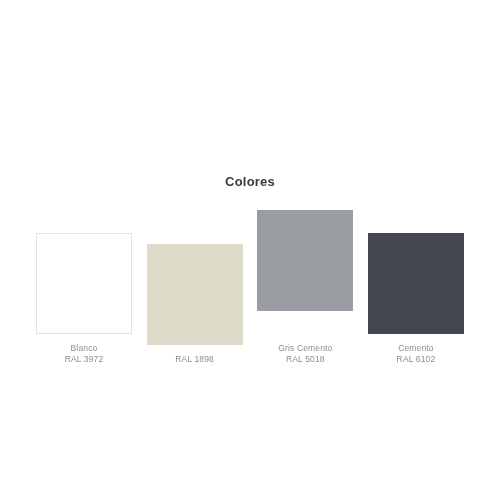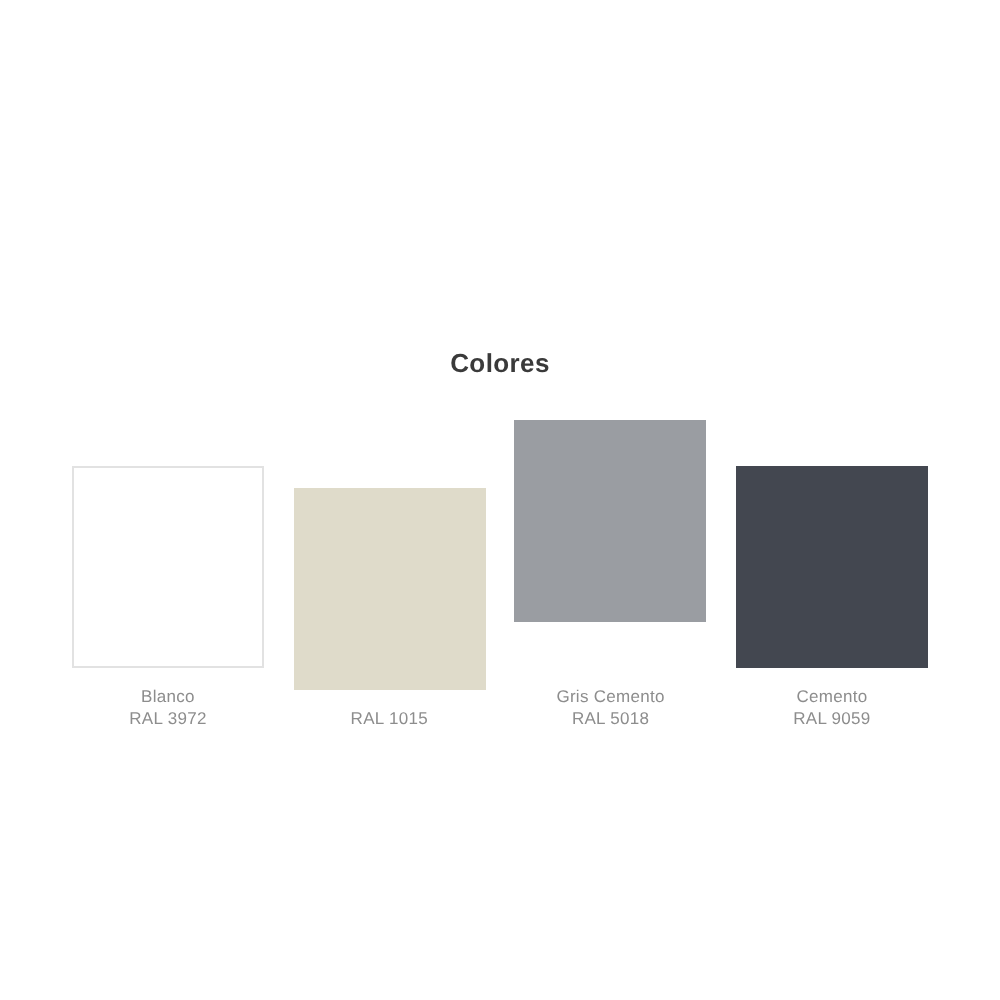--- a/index.html
+++ b/index.html
@@ -101,35 +101,35 @@
         <div class="swatch-chip" style="background: rgb(255, 255, 255); border-color: rgb(226, 226, 226);"></div>
         <div class="swatch-caption" style="color: rgb(141, 141, 141);">
           <span class="swatch-name">Blanco</span>
           <span class="swatch-code">RAL 3972</span>
         </div>
       </div>
 
       <div class="swatch-item">
         <div class="swatch-chip" style="background: rgb(223, 219, 202); border-color: rgb(223, 219, 202);"></div>
         <div class="swatch-caption" style="color: rgb(141, 141, 141);">
-          <span class="swatch-code">RAL 1015</span>
+          <span class="swatch-code">RAL 1898</span>
         </div>
       </div>
 
       <div class="swatch-item">
         <div class="swatch-chip" style="background: rgb(154, 157, 162); border-color: rgb(154, 157, 162);"></div>
         <div class="swatch-caption" style="color: rgb(141, 141, 141); margin-top: 32px;">
           <span class="swatch-name">Gris Cemento</span>
           <span class="swatch-code">RAL 5018</span>
         </div>
       </div>
 
       <div class="swatch-item">
         <div class="swatch-chip" style="background: rgb(67, 71, 80); border-color: rgb(67, 71, 80);"></div>
         <div class="swatch-caption" style="color: rgb(141, 141, 141);">
           <span class="swatch-name">Cemento</span>
-          <span class="swatch-code">RAL 9059</span>
+          <span class="swatch-code">RAL 6102</span>
         </div>
       </div>
 
     </div>
   </div>
 </div>
 
 </body></html>

